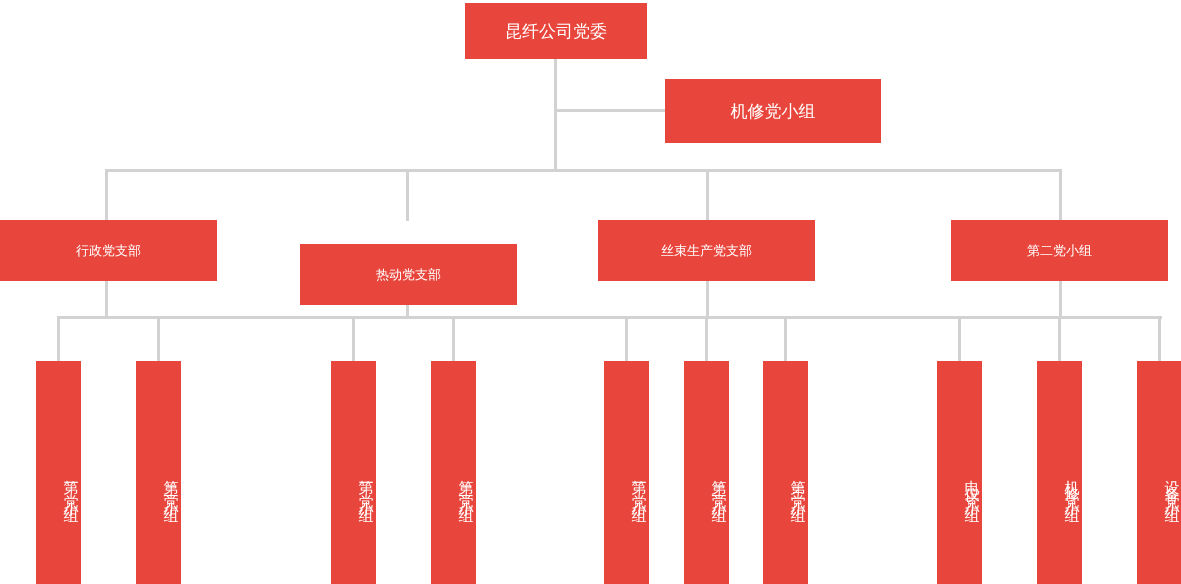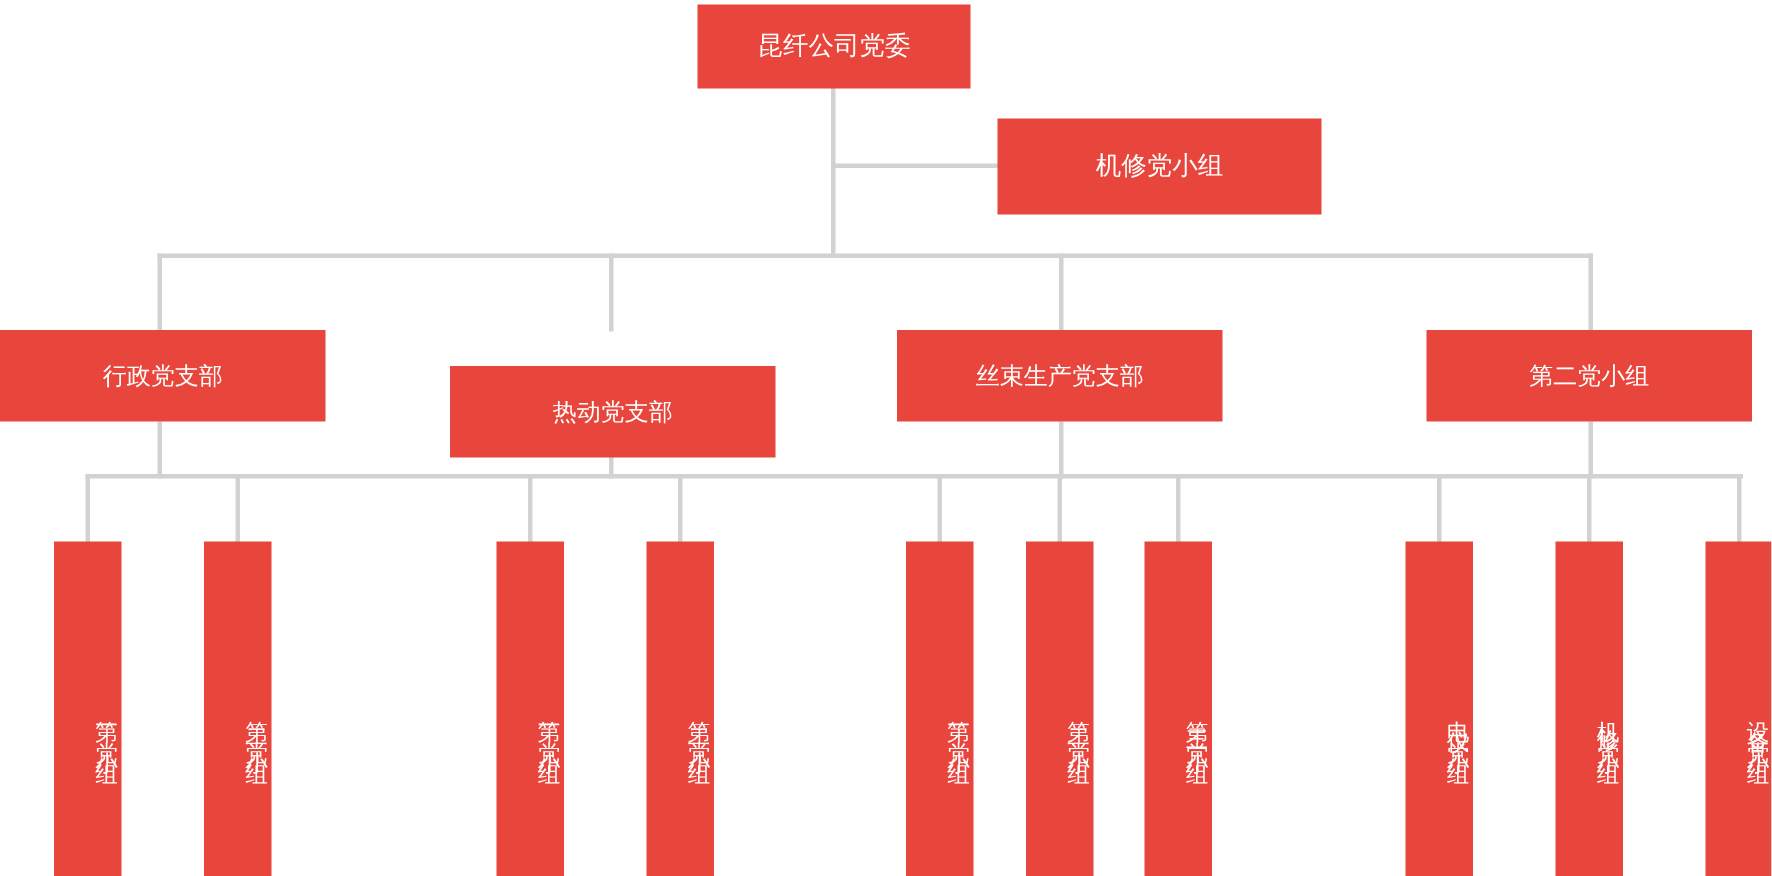--- a/index.html
+++ b/index.html
@@ -27,21 +27,21 @@
     justify-content: center;
     text-align: center;
     line-height: 1.35;
     z-index: 2;
   }
   .node-root,
   .node-office {
     font-size: 17px;
   }
   .node-branch {
-    font-size: 16px;
+    font-size: 13px;
   }
   .node-leaf {
     font-size: 15px;
     writing-mode: vertical-rl;
     text-orientation: upright;
     letter-spacing: 7px;
     align-items: flex-start;
     justify-content: center;
     padding-top: 26px;
   }

